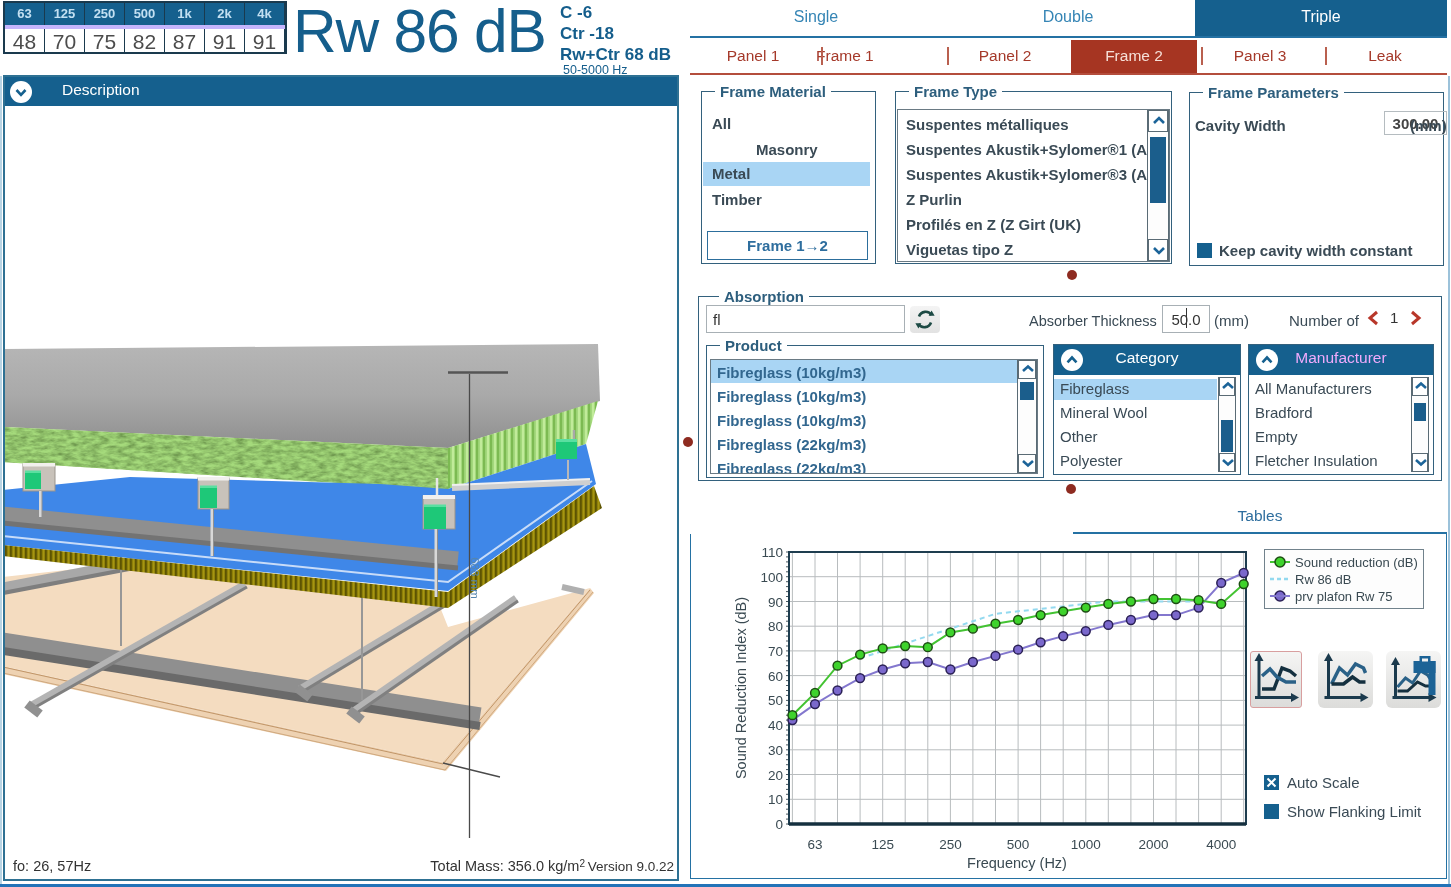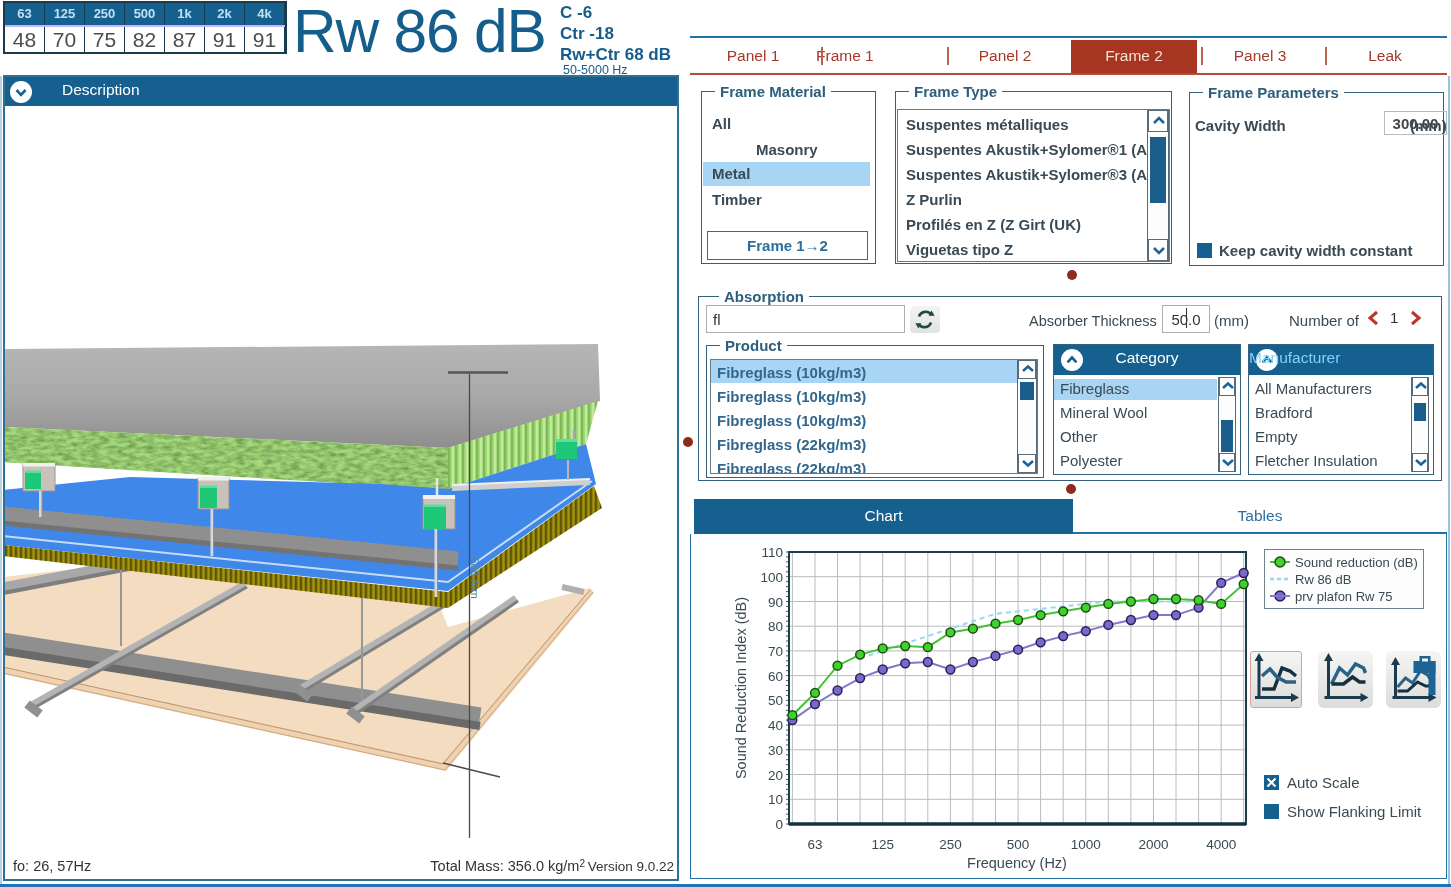--- a/index.html
+++ b/index.html
@@ -24,21 +24,21 @@
 <div class="abs" style="left:3px;top:1px;width:284px;height:53px;border:2px solid #1a3a4e;">
   <div style="display:flex;height:22px;background:#15608e;">
     <div class="fh">63</div>
         <div class="fh">125</div>
         <div class="fh">250</div>
         <div class="fh">500</div>
         <div class="fh">1k</div>
         <div class="fh">2k</div>
         <div class="fh">4k</div>
   </div>
-  <div style="display:flex;height:27px;background:#fff;border-top:2px solid #c4b5fd;">
+  <div style="display:flex;height:27px;background:#fff;border-top:4px solid #c4b5fd;">
     <div class="fv">48</div>
         <div class="fv">70</div>
         <div class="fv">75</div>
         <div class="fv">82</div>
         <div class="fv">87</div>
         <div class="fv">91</div>
         <div class="fv">91</div>
   </div>
 </div>
 <style>
@@ -172,20 +172,25 @@
 <line x1="469.5" y1="374" x2="469.5" y2="838" stroke="#4a4a4a" stroke-width="1.3"></line>
 <line x1="443" y1="763" x2="500" y2="777" stroke="#4a4a4a" stroke-width="1.3"></line>
 <text x="471" y="578" font-size="11.5" fill="#5585ae" font-family="Liberation Sans" transform="rotate(90 471 578)" text-anchor="middle">688 mm</text>
 </svg>
 </div>
 
 <div class="reddot" style="left:683px;top:437px;"></div>
 <div class="reddot" style="left:1067px;top:270px;"></div>
 <div class="reddot" style="left:1066px;top:484px;"></div>
 
+<div class="abs" style="left:690px;top:0;width:757px;height:36px;">
+  <div class="abs" style="left:0;top:0;width:252px;text-align:center;line-height:34px;font-size:16px;color:#3585b5;">Single</div>
+  <div class="abs" style="left:252px;top:0;width:252px;text-align:center;line-height:34px;font-size:16px;color:#3585b5;">Double</div>
+  <div class="abs" style="left:505px;top:0;width:252px;height:36px;background:#15608e;text-align:center;line-height:34px;font-size:16px;color:#fff;">Triple</div>
+</div>
 <div class="abs" style="left:690px;top:36px;width:757px;height:2px;background:#2471a3;"></div>
 
 <div class="abs" style="left:690px;top:40px;width:757px;height:33px;font-size:15.5px;color:#a5392a;">
   <div class="abs" style="left:0;width:126px;text-align:center;line-height:32px;">Panel 1</div>
   <div class="abs" style="left:126px;width:126px;text-align:left;line-height:32px;">Frame 1</div>
   <div class="abs" style="left:252px;width:126px;text-align:center;line-height:32px;">Panel 2</div>
   <div class="abs" style="left:381px;top:0px;width:126px;height:33px;background:#a63522;color:#f6e0d8;text-align:center;line-height:32px;">Frame 2</div>
   <div class="abs" style="left:507px;width:126px;text-align:center;line-height:32px;">Panel 3</div>
   <div class="abs" style="left:633px;width:124px;text-align:center;line-height:32px;">Leak</div>
   <div class="abs" style="left:131px;top:7px;width:1.5px;height:18px;background:#b9604f;"></div>
@@ -304,39 +309,38 @@
           </svg></div>
   </div>
 </div>
 
 <div class="abs" style="left:1248px;top:344px;width:186px;height:131px;border:1px solid #33617d;">
   <div style="height:30px;background:#15608e;position:relative;">
     <div style="position:absolute;left:7px;top:3.5px;width:22px;height:22px;border-radius:50%;background:#fff;"></div>
     <svg style="position:absolute;left:7px;top:3.5px;" width="22" height="22">
           <polyline points="6.5,13.3 11,8.5 15.5,13.3" fill="none" stroke="#15608e" stroke-width="2.6"></polyline>
         </svg>
-    <div style="position:absolute;left:0;right:0;top:4px;text-align:left;color:#7dd3fc;font-size:15.5px;">Manufacturer</div>
+    <div style="position:absolute;left:0;right:0;top:4px;text-align:center;color:#f0abfc;font-size:15.5px;">Manufacturer</div>
   </div>
   <div class="listtxt" style="position:absolute;left:6px;top:32px;">All Manufacturers</div>
   <div class="listtxt" style="position:absolute;left:6px;top:56px;">Bradford</div>
   <div class="listtxt" style="position:absolute;left:6px;top:80px;">Empty</div>
   <div class="listtxt" style="position:absolute;left:6px;top:104px;">Fletcher Insulation</div>
   <div class="sbar" style="left:162px;top:32px;width:18px;height:95px;">
     <div class="sbtn" style="top:-1px;height:19px;"><svg width="16" height="17">
             <polyline class="chev" points="3,10 8,5.5 13,10"></polyline>
           </svg></div>
     <div class="thumb" style="top:25px;height:18px;"></div>
     <div class="sbtn" style="bottom:-1px;height:19px;"><svg width="16" height="17">
             <polyline class="chev" points="3,6 8,10.5 13,6"></polyline>
           </svg></div>
   </div>
 </div>
 
 <div class="abs" style="left:690px;top:534px;width:757px;height:345px;border:1px solid #2471a3;border-top:none;background:#fff;"></div>
-<div class="abs" style="left:694px;top:499px;width:379px;height:35px;background:#15608e;color:#fff;font-size:15.5px;text-align:center;line-height:34px;">Chart</div>
 <div class="abs" style="left:1073px;top:499px;width:374px;height:35px;color:#2e6e9e;font-size:15.5px;text-align:center;line-height:34px;border-bottom:2px solid #2471a3;">Tables</div>
 
 <svg id="chart" class="abs" style="left:690px;top:534px;" width="757" height="345" viewBox="690 534 757 345">
 <line x1="792.4" y1="552" x2="792.4" y2="824" stroke="#b8bcbe" stroke-width="1"></line>
 <line x1="815.0" y1="552" x2="815.0" y2="824" stroke="#b8bcbe" stroke-width="1"></line>
 <line x1="837.5" y1="552" x2="837.5" y2="824" stroke="#b8bcbe" stroke-width="1"></line>
 <line x1="860.1" y1="552" x2="860.1" y2="824" stroke="#b8bcbe" stroke-width="1"></line>
 <line x1="882.7" y1="552" x2="882.7" y2="824" stroke="#b8bcbe" stroke-width="1"></line>
 <line x1="905.2" y1="552" x2="905.2" y2="824" stroke="#b8bcbe" stroke-width="1"></line>
 <line x1="927.8" y1="552" x2="927.8" y2="824" stroke="#b8bcbe" stroke-width="1"></line>

